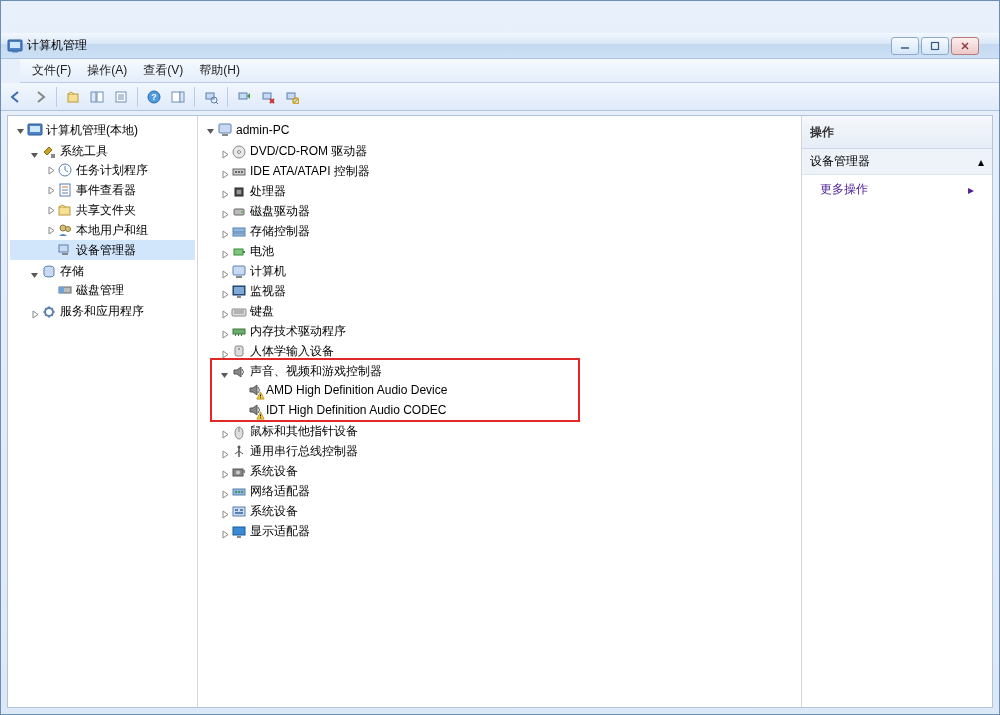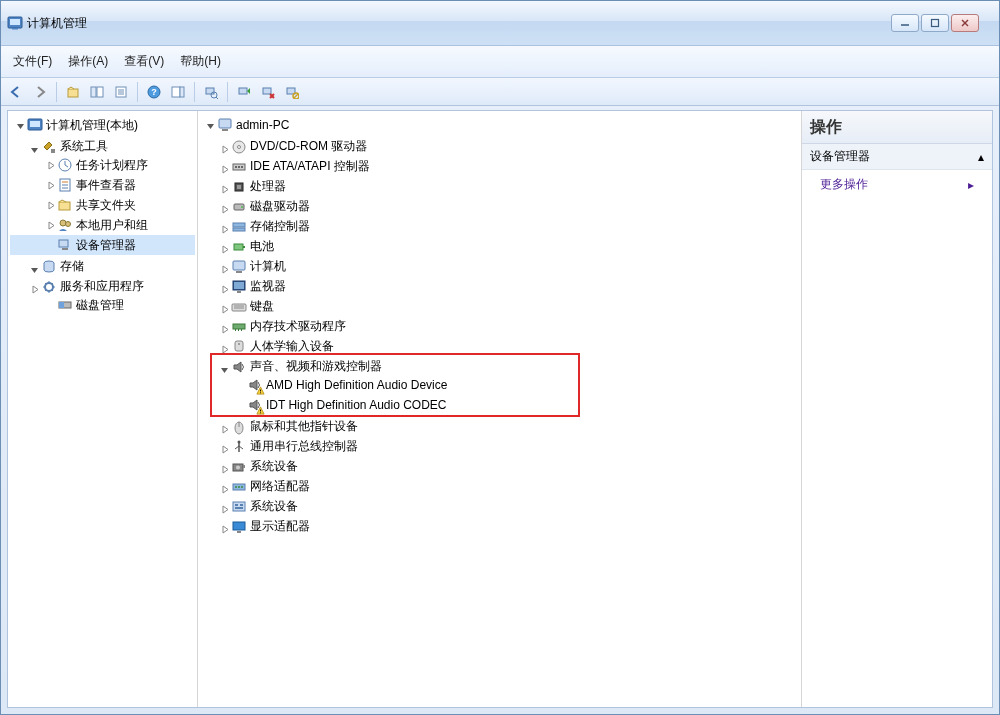--- a/index.html
+++ b/index.html
@@ -6,46 +6,48 @@
 body { background: #fff; width: 1000px; height: 715px; overflow: hidden; }
 
 .window {
   width: 1000px; height: 715px;
   border: 1px solid #6b8eb5;
   background: linear-gradient(to bottom, #e8f0fb 0%, #dde8f6 100%);
   display: flex; flex-direction: column;
 }
 
 .titlebar {
-  height: 45px;
+  height: 26px;
   background: linear-gradient(to bottom, #f3f8fe 0%, #d8e6f7 45%, #c4d9f1 46%, #cde0f5 100%);
   display: flex; align-items: center;
   padding: 0 20px 0 6px;
   border-bottom: 1px solid #a9c2e0;
+  margin-top: 32px;
 }
 .titlebar .app-icon { width: 16px; height: 16px; margin-right: 4px; }
 .titlebar .title { font-size: 12px; color: #000; flex: 1; }
 .win-buttons { display: flex; gap: 2px; }
 .win-btn {
   width: 28px; height: 18px;
   border: 1px solid #8fa9c9; border-radius: 3px;
   background: linear-gradient(to bottom, #f5faff, #d6e6f8);
   display: flex; align-items: center; justify-content: center;
   font-size: 10px; color: #3a5a7e; cursor: pointer;
 }
 .win-btn.close { border-color: #b77b7b; background: linear-gradient(to bottom, #fceeee, #eec8c8);}
 .win-btn svg { width: 10px; height: 10px; }
 
 .menubar {
-  height: 32px;
+  height: 24px;
   background: linear-gradient(to bottom, #f6faff, #e4eefb);
   display: flex; align-items: center;
   padding-left: 4px;
   border-bottom: 1px solid #b9cde6;
   font-size: 12px;
+  margin-left: 19px;
 }
 .menubar .menu-item { padding: 2px 8px; cursor: pointer; color: #222; }
 
 .toolbar {
   height: 28px;
   background: linear-gradient(to bottom, #f2f7fe, #dfeaf9);
   display: flex; align-items: center;
   padding-left: 4px; gap: 2px;
   border-bottom: 1px solid #b0c4de;
 }
@@ -89,21 +91,21 @@
 }
 
 .indent-0 { padding-left: 4px; }
 .indent-1 { padding-left: 18px; align-items: flex-end; }
 .indent-2 { padding-left: 34px; }
 
 .action-header {
   height: 32px; background: linear-gradient(to bottom,#f6f8fb,#e6edf7);
   border-bottom: 1px solid #cdd7e5;
   display: flex; align-items: center; padding: 16px 8px;
-  font-size: 16px; font-weight: bold; color: #333;
+  font-size: 12px; font-weight: bold; color: #333;
 }
 .action-section-title {
   background: #eef3fa; border-bottom: 1px solid #dde5ef;
   padding: 4px 8px; font-size: 12px; display: flex; justify-content: space-between; align-items:center;
 }
 .action-link { padding: 6px 18px; font-size: 12px; color: #4c1d95; cursor: pointer; display:flex; align-items:center; justify-content:space-between;}
 
 .highlight-box {
   position: absolute;
   border: 2px solid #e02828;
@@ -335,43 +337,43 @@
               </svg>
             </span>
             <span class="tree-icon">
               <svg width="16" height="16" viewBox="0 0 16 16">
                 <ellipse cx="8" cy="4" rx="5" ry="2" fill="#c7daf1" stroke="#5a80b0"></ellipse>
                 <path d="M3 4 L3 11 A5 2 0 0 0 13 11 L13 4" fill="#c7daf1" stroke="#5a80b0"></path>
               </svg>
             </span>
             <span class="tree-label">存储</span>
           </div>
+          <div class="tree-row indent-2">
+            <span class="tree-expander"></span>
+            <span class="tree-icon">
+              <svg width="16" height="16" viewBox="0 0 16 16">
+                <rect x="2" y="5" width="12" height="6" fill="#bbb" stroke="#666"></rect>
+                <rect x="2" y="5" width="5" height="6" fill="#6fa1dc"></rect>
+              </svg>
+            </span>
+            <span class="tree-label">磁盘管理</span>
+          </div>
           <div class="tree-row indent-1">
             <span class="tree-expander">
               <svg viewBox="0 0 9 9">
                 <path d="M3 1 L8 4.5 L3 8 Z" fill="none" stroke="#888"></path>
               </svg>
             </span>
             <span class="tree-icon">
               <svg width="16" height="16" viewBox="0 0 16 16">
                 <circle cx="8" cy="8" r="4" fill="none" stroke="#5a80b0" stroke-width="2"></circle>
                 <path d="M8 2 L8 4 M8 12 L8 14 M2 8 L4 8 M12 8 L14 8 M4 4 L5 5 M11 11 L12 12 M12 4 L11 5 M4 12 L5 11" stroke="#5a80b0"></path>
               </svg>
             </span>
             <span class="tree-label">服务和应用程序</span>
-          </div>
-          <div class="tree-row indent-2">
-            <span class="tree-expander"></span>
-            <span class="tree-icon">
-              <svg width="16" height="16" viewBox="0 0 16 16">
-                <rect x="2" y="5" width="12" height="6" fill="#bbb" stroke="#666"></rect>
-                <rect x="2" y="5" width="5" height="6" fill="#6fa1dc"></rect>
-              </svg>
-            </span>
-            <span class="tree-label">磁盘管理</span>
           </div>
         </div>
     </div>
 
     <div class="panel-center">
       <div class="tree" id="center-tree">
           <div class="tree-row indent-0">
             <span class="tree-expander">
               <svg viewBox="0 0 9 9">
                 <path d="M1 3 L8 3 L4.5 8 Z" fill="#595959"></path>

